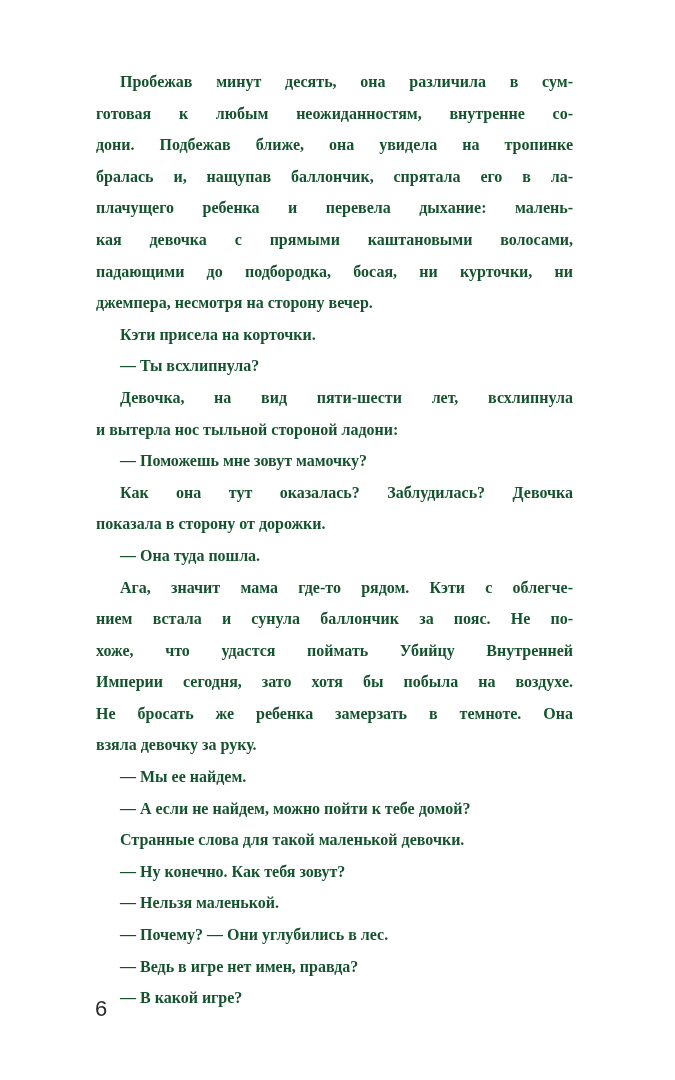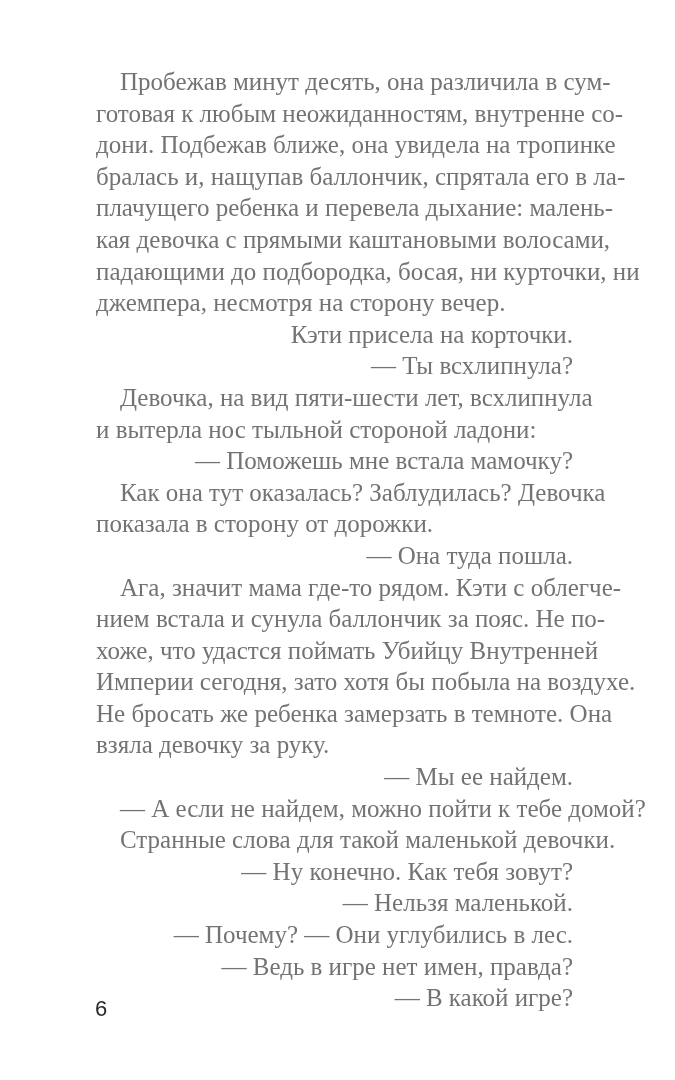--- a/index.html
+++ b/index.html
@@ -1,27 +1,28 @@
 <!DOCTYPE html>
 <html><head>
 <meta charset="utf-8">
 <style>
   html, body { margin: 0; padding: 0; background: #ffffff; }
   body { width: 675px; height: 1080px; position: relative; overflow: hidden; }
   .page { position: absolute; left: 96px; top: 66px; width: 477px; }
   .line {
     font-family: "Liberation Serif", "DejaVu Serif", serif;
-    font-size: 25px;
+    font-size: 16px;
     line-height: 31.6px;
-    color: #737373;
+    color: #14532d;
     white-space: nowrap;
     height: 31.6px;
+    font-weight: bold;
   }
   .just { text-align: justify; text-align-last: justify; }
-  .ind { padding-left: 24px; text-align: right; }
+  .ind { padding-left: 24px; }
   .page-number {
     position: absolute; left: 95px; top: 996px;
     font-family: "Liberation Sans", "DejaVu Sans", sans-serif;
     font-size: 22px; color: #2a2a2a;
   }
 </style>
 </head>
 <body>
 
 <div class="page" id="page">
@@ -30,21 +31,21 @@
     <div class="line just">дони. Подбежав ближе, она увидела на тропинке</div>
     <div class="line just">бралась и, нащупав баллончик, спрятала его в ла-</div>
     <div class="line just">плачущего ребенка и перевела дыхание: малень-</div>
     <div class="line just">кая девочка с прямыми каштановыми волосами,</div>
     <div class="line just">падающими до подбородка, босая, ни курточки, ни</div>
     <div class="line">джемпера, несмотря на сторону вечер.</div>
     <div class="line ind">Кэти присела на корточки.</div>
     <div class="line ind">— Ты всхлипнула?</div>
     <div class="line ind just">Девочка, на вид пяти-шести лет, всхлипнула</div>
     <div class="line">и вытерла нос тыльной стороной ладони:</div>
-    <div class="line ind">— Поможешь мне встала мамочку?</div>
+    <div class="line ind">— Поможешь мне зовут мамочку?</div>
     <div class="line ind just">Как она тут оказалась? Заблудилась? Девочка</div>
     <div class="line">показала в сторону от дорожки.</div>
     <div class="line ind">— Она туда пошла.</div>
     <div class="line ind just">Ага, значит мама где-то рядом. Кэти с облегче-</div>
     <div class="line just">нием встала и сунула баллончик за пояс. Не по-</div>
     <div class="line just">хоже, что удастся поймать Убийцу Внутренней</div>
     <div class="line just">Империи сегодня, зато хотя бы побыла на воздухе.</div>
     <div class="line just">Не бросать же ребенка замерзать в темноте. Она</div>
     <div class="line">взяла девочку за руку.</div>
     <div class="line ind">— Мы ее найдем.</div>

